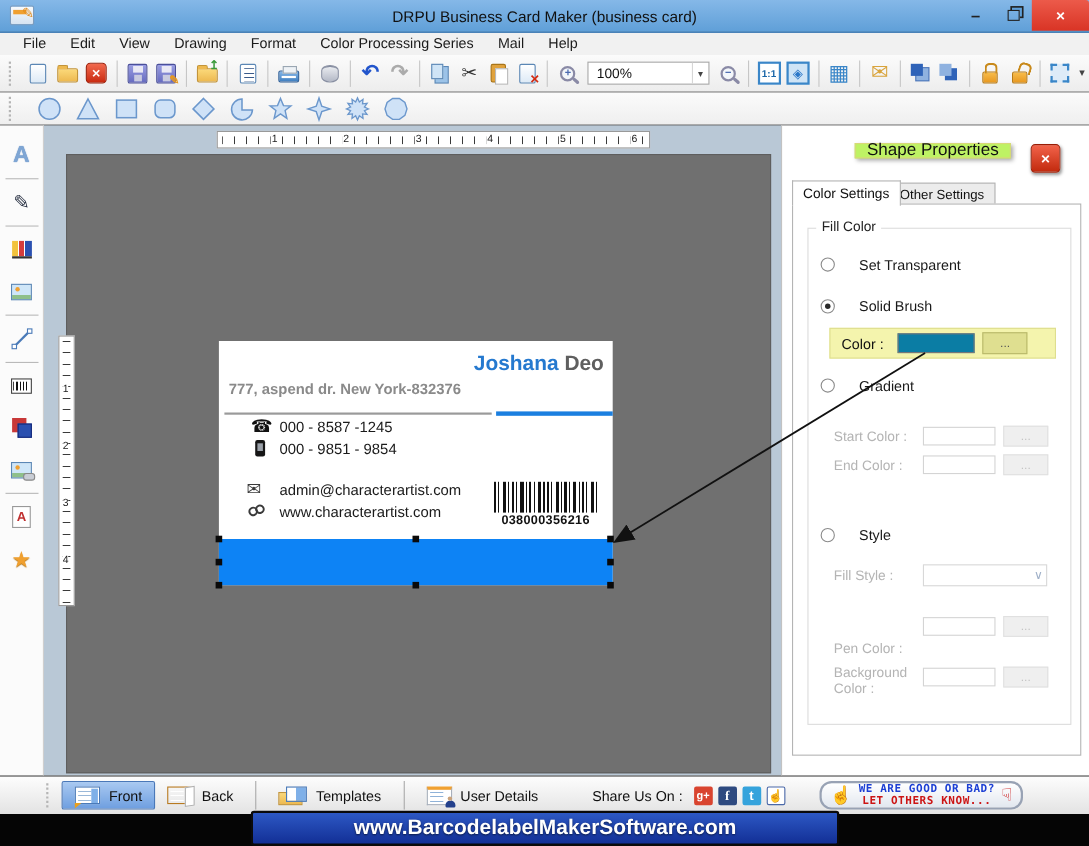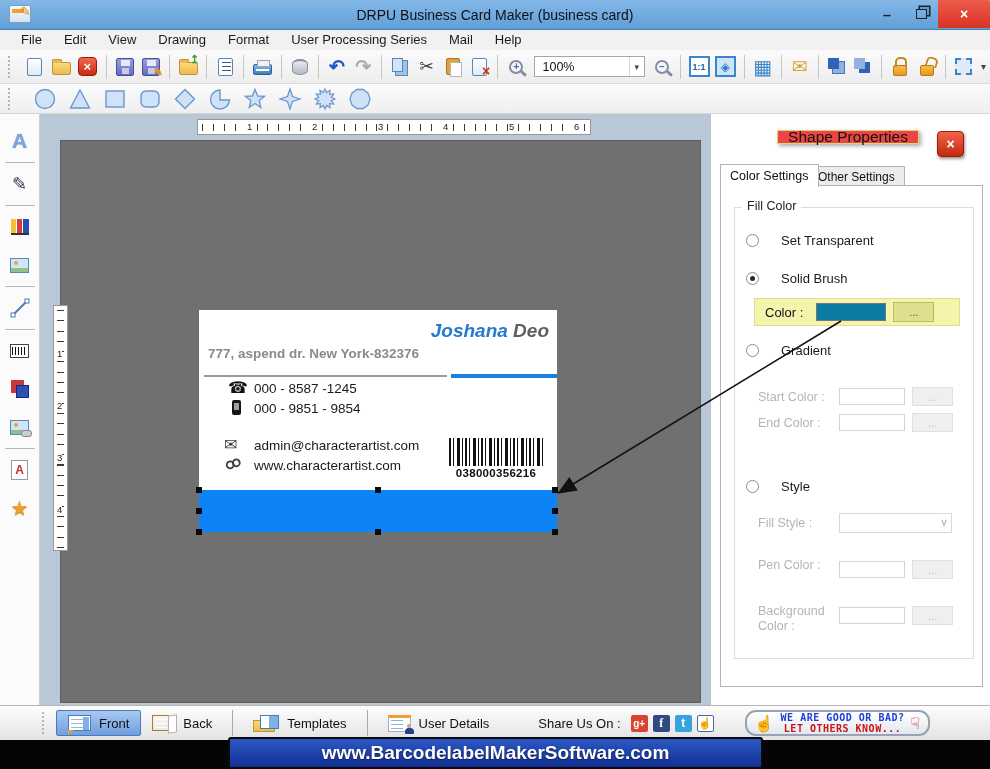--- a/index.html
+++ b/index.html
@@ -116,42 +116,42 @@
   .vruler { position:absolute; left:13px; top:191px; width:15px; height:246px; background:#fff; border:1px solid #999;
     background-image:repeating-linear-gradient(to bottom,#3a3a3a 0 1px,transparent 1px 10.3px);
     background-size:7px 100%; background-position:center 4px; background-repeat:no-repeat; }
   .vruler span { position:absolute; left:3px; font-size:9.5px; color:#222; background:#fff; }
 
   
   .card { position:absolute; left:159px; top:196px; width:358px; height:222px; background:#fff; }
   .brand { position:absolute; left:8px; top:8px; font-size:21px; letter-spacing:-0.3px; white-space:nowrap; }
   .brand b { color:#2579cf; font-weight:bold; }
   .brand span { color:#8f8f8f; }
-  .person { position:absolute; right:8px; top:10px; font-size:19px; font-weight:bold; white-space:nowrap;font-style:italic; }
+  .person { position:absolute; right:8px; top:10px; font-size:19px; font-weight:bold; white-space:nowrap; }
   .person b { color:#2579cf; }
   .person span { color:#5f5f5f; }
   .addr { position:absolute; left:9px; top:36px; font-size:13.5px; font-weight:bold; color:#8a8a8a; }
   .div-gray { position:absolute; left:5px; top:65px; width:243px; height:2px; background:#9a9a9a; }
   .div-blue { position:absolute; left:252px; top:64px; width:106px; height:4px; background:#1b7fe0; }
   .crow { position:absolute; font-size:13.5px; color:#1a1a1a; white-space:nowrap; }
   .bold { font-weight:normal; }
   .ph-g { position:absolute; left:29px; top:68px; font-size:16px; color:#111; }
   .mob { position:absolute; left:33px; top:90px; width:9px; height:15px; background:#161616; border-radius:2px; }
   .mob::before { content:""; position:absolute; left:2px; top:3px; width:5px; height:7px; background:#9aa0a8; }
   .env-g { position:absolute; left:25px; top:125px; font-size:16px; color:#3a3a3a; }
   .lnk { position:absolute; left:25px; top:147px; }
   .bc { position:absolute; left:250px; top:128px; width:94px; text-align:center; }
   .bc .stripes { height:28px; background:repeating-linear-gradient(90deg,#111 0 2px,#fff 2px 4px,#111 4px 5px,#fff 5px 8px,#111 8px 11px,#fff 11px 13px,#111 13px 14px,#fff 14px 16px); }
   .bc .num { font-size:11.5px; font-weight:bold; color:#111; letter-spacing:0.3px; margin-top:1px; }
   .bluebar { position:absolute; left:0; top:180px; width:358px; height:42px; }
   .hnd { position:absolute; width:6px; height:6px; background:#0a0a0a; z-index:3; }
 
   
   .props { position:absolute; left:710px; top:114px; width:280px; height:591px; background:#fff; border-left:1px solid #c2c2c2; }
-  .props-title { position:absolute; left:66px; top:16px; width:142px; height:14px; background:#ef4444; border:1px solid #d8d878;
+  .props-title { position:absolute; left:66px; top:16px; width:142px; height:14px; background:#bef264; border:1px solid #d8d878;
     box-shadow:2px 2px 4px rgba(0,0,0,0.35); font-size:15.5px; color:#111; display:flex; align-items:center; justify-content:center; }
   .props-close { position:absolute; left:226px; top:17px; width:27px; height:26px; background:linear-gradient(#f2634a,#c22a0e);
     border:1px solid #991c05; border-radius:4px; color:#fff; font-weight:bold; font-size:14px;
     display:flex; align-items:center; justify-content:center; box-shadow:1px 2px 3px rgba(0,0,0,0.4); }
   .tab { position:absolute; height:21px; font-size:12.5px; display:flex; align-items:center; padding:0 9px; color:#111; }
   .tab-active { left:9px; top:50px; background:#fff; border:1px solid #b4b4b4; border-bottom:none; height:23px; z-index:2; }
   .tab-idle { left:97px; top:52px; background:#ececec; border:1px solid #b4b4b4; font-size:12px; }
   .tabpage { position:absolute; left:9px; top:71px; width:263px; height:502px; border:1px solid #b4b4b4; background:#fff; }
   .group { position:absolute; left:13px; top:21px; width:240px; height:452px; border:1px solid #dcdcdc; }
   .legend { position:absolute; left:21px; top:13px; background:#fff; padding:0 5px; font-size:12.5px; color:#222; z-index:1; }
@@ -233,21 +233,21 @@
     <button class="wb wb-close">×</button>
   </div>
 </div>
 
 <div class="menubar">
   <span class="menu-item">File</span>
   <span class="menu-item">Edit</span>
   <span class="menu-item">View</span>
   <span class="menu-item">Drawing</span>
   <span class="menu-item">Format</span>
-  <span class="menu-item">User Processing Series</span>
+  <span class="menu-item">Color Processing Series</span>
   <span class="menu-item">Mail</span>
   <span class="menu-item">Help</span>
 </div>
 
 <div class="toolbar1">
   <span class="grip"></span>
   <button class="ti">
       <span class="ic-page"></span>
     </button>
   <button class="ti">
@@ -543,21 +543,21 @@
     <div class="radio-row" style="left:25px;top:293px;">
       <span class="radio"></span>
       <span>Style</span>
     </div>
 
     <span class="flabel" style="left:37px;top:330px;">Fill Style :</span>
     <div class="fselect">
       <span class="chev">∨</span>
     </div>
 
-    <span class="flabel" style="left:37px;top:372px;">Pen Color :</span>
+    <span class="flabel" style="left:37px;top:397px;">Pen Color :</span>
     <span class="ffield" style="left:118px;top:375px;"></span>
     <button class="fbtn" style="left:191px;top:374px;">...</button>
 
     <span class="flabel" style="left:37px;top:418px;">Background</span>
     <span class="flabel" style="left:37px;top:433px;">Color :</span>
     <span class="ffield" style="left:118px;top:421px;"></span>
     <button class="fbtn" style="left:191px;top:420px;">...</button>
   </div>
 </div>
 

